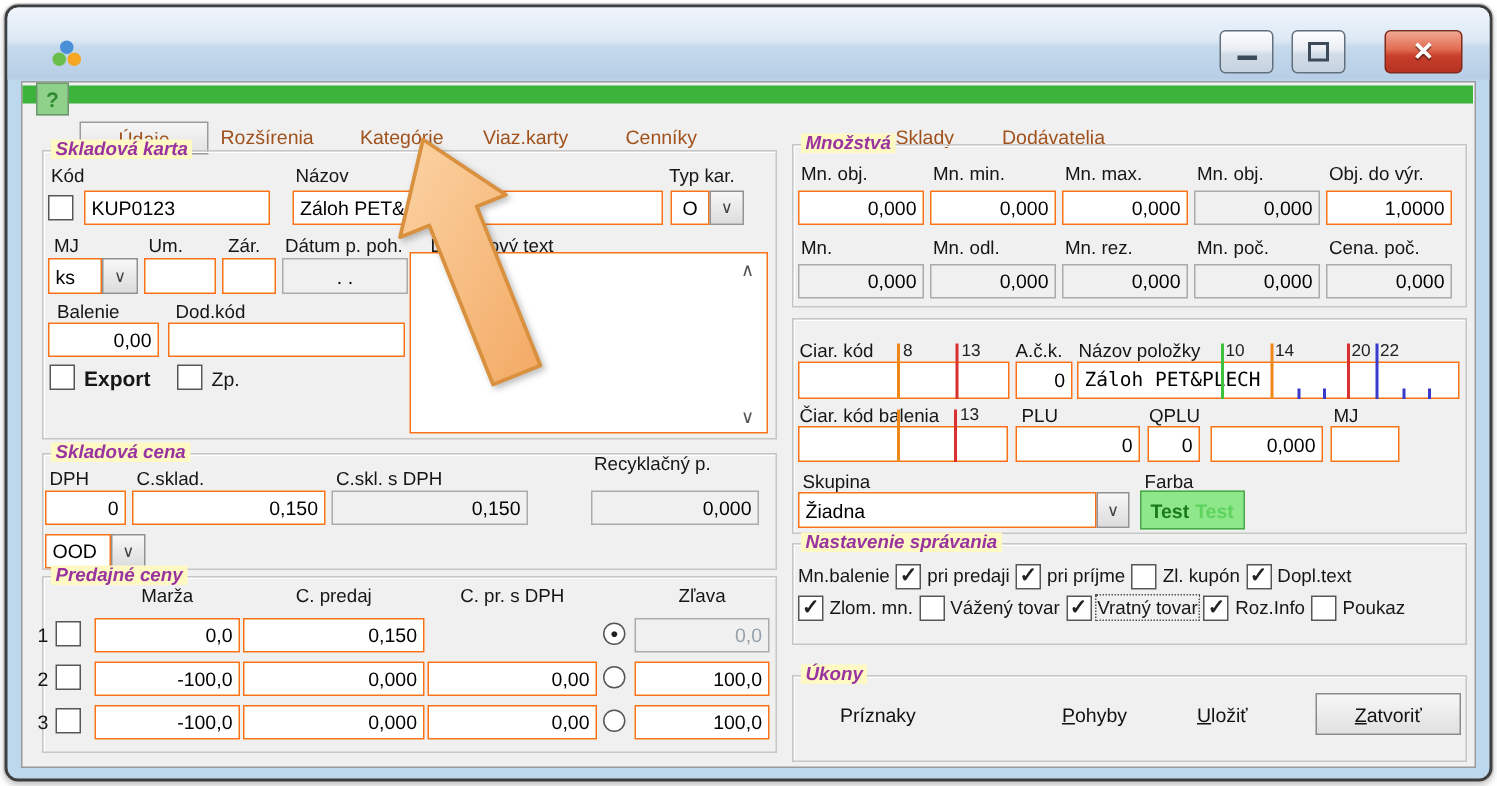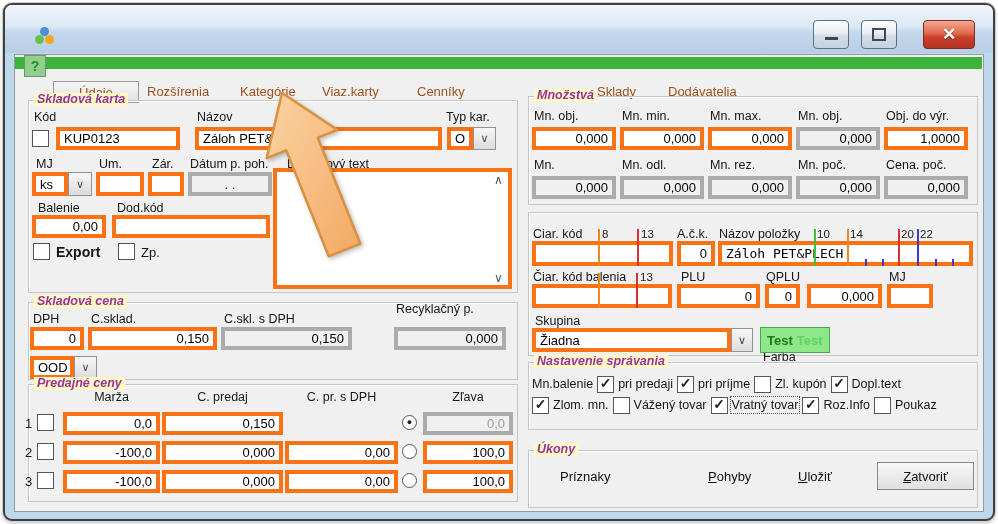--- a/index.html
+++ b/index.html
@@ -36,21 +36,21 @@
        background:linear-gradient(#f6f6f6,#e2e2e2);border:1px solid #9b9b9b;
        font-size:13px;color:#a0511c;display:flex;align-items:center;justify-content:center;}
   
   .grp{position:absolute;border:1px solid #c6c6c6;box-shadow:inset 1px 1px 0 #ffffff;
        background:transparent;box-sizing:border-box;}
   .cap{position:absolute;font-size:12.5px;font-weight:bold;color:#9933a0;background:#fef9c3;
        padding:0 3px;white-space:nowrap;line-height:13px;font-style:italic;}
   .lbl{position:absolute;font-size:12.5px;color:#161616;white-space:nowrap;line-height:13px;}
   .lbl.c{text-align:center;}
   
-  .fld{position:absolute;background:#fff;border:4px solid #f97316;box-sizing:border-box;
+  .fld{position:absolute;background:#fff;border:1px solid #f97316;box-sizing:border-box;
        font-size:13px;color:#000;padding:0 4px;display:flex;align-items:center;overflow:hidden;
        white-space:nowrap;}
   .fld.num{justify-content:flex-end;}
   .fld.ctr{justify-content:center;}
   .fld.ro{background:#f0f0f0;border-color:#ababab;}
   .fld.mutetext{color:#97a1ab;}
   .fld.mono{font-family:"DejaVu Sans Mono", monospace;font-size:13px;}
   .dd{position:absolute;background:linear-gradient(#f7f7f7,#dcdcdc);border:1px solid #929292;
       box-sizing:border-box;display:flex;align-items:center;justify-content:center;
       font-size:11px;color:#444;}
@@ -280,21 +280,21 @@
   <div class="fld num" style="left:807px;top:284px;width:75px;height:24px;">0,000</div>
   <div class="fld" style="left:887px;top:284px;width:46px;height:24px;"></div>
   <div class="vline" style="left:598px;top:273px;height:35px;background:#f08818;"></div>
   <div class="vline" style="left:636px;top:273px;height:35px;background:#d93030;"></div>
 
   <div class="lbl" style="left:535px;top:315px;">Skupina</div>
   <div class="fld" style="left:532px;top:328px;width:199px;height:24px;">Žiadna</div>
   <div class="dd" style="left:731px;top:328px;width:22px;height:24px;">
       <span>∨</span>
     </div>
-  <div class="lbl" style="left:763px;top:315px;margin-top:36px;">Farba</div>
+  <div class="lbl" style="left:763px;top:315px;">Farba</div>
   <div class="test-btn" style="left:760px;top:327px;height:26px;">
     <span class="t1">Test</span>
     <span class="t2">Test</span>
   </div>
 
   <div class="grp" style="left:528px;top:362px;width:450px;height:68px;"></div>
   <div class="cap" style="left:534px;top:355px;">Nastavenie správania</div>
   <div class="flexrow" style="left:532px;top:375px;height:18px;">
     <span>Mn.balenie</span>
     <span class="cb inline">

